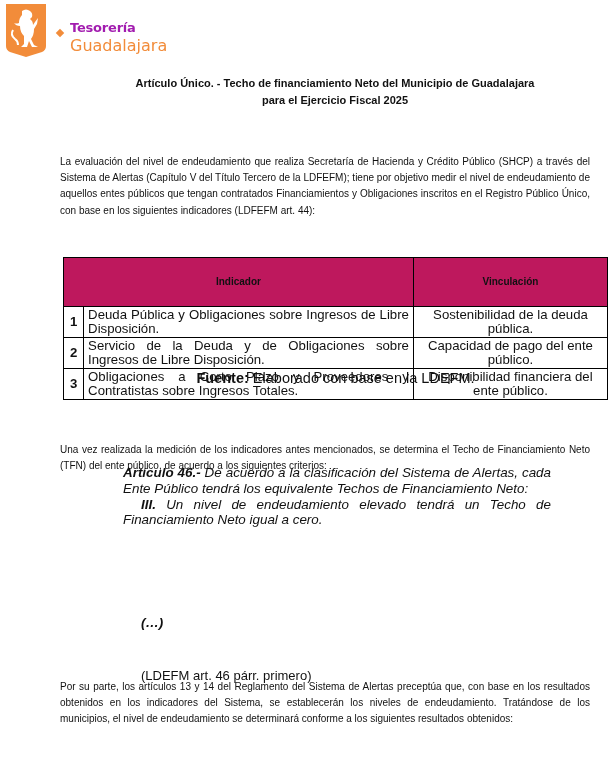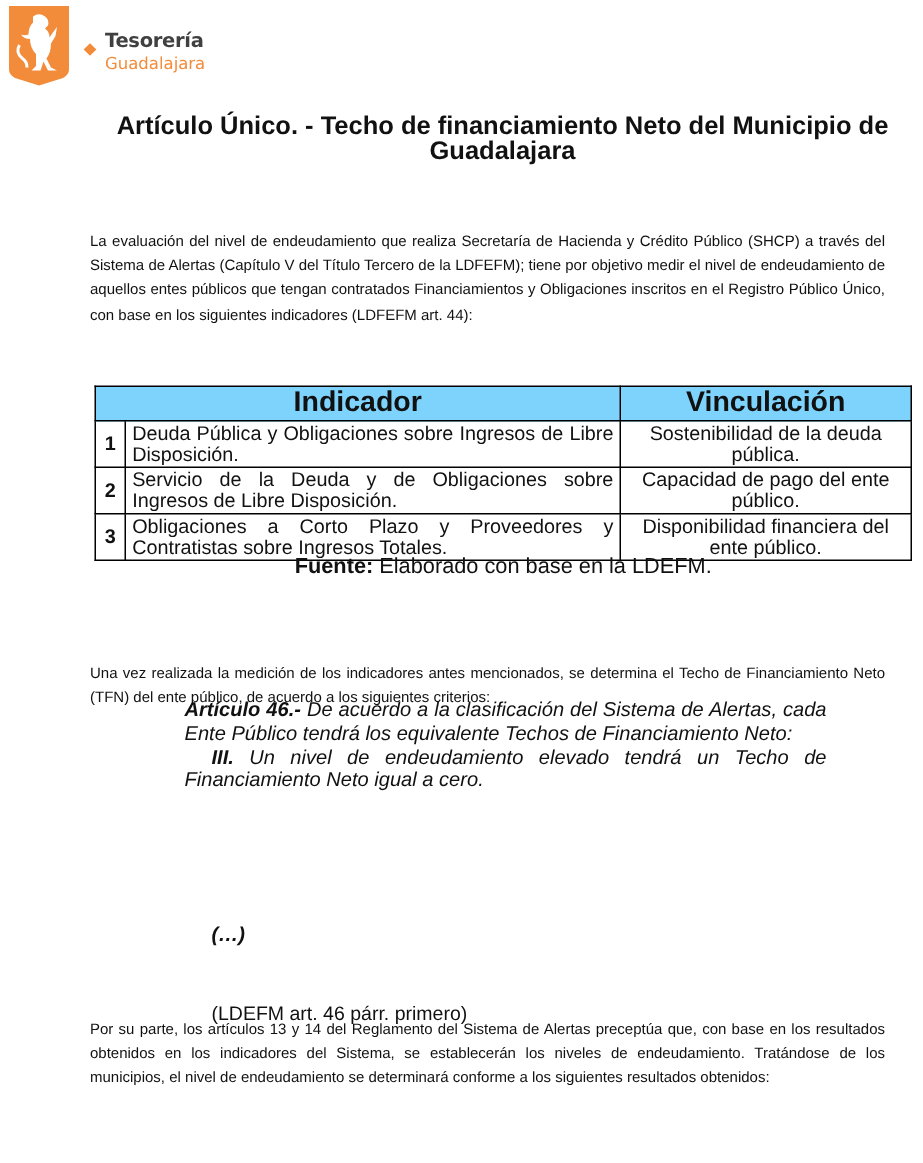--- a/index.html
+++ b/index.html
@@ -9,45 +9,45 @@
     }
     .logo-shield {
       position: absolute; left: 4px; top: 2px; width: 44px; height: 56px;
     }
     .logo-diamond {
       position: absolute; left: 57px; top: 30px; width: 6px; height: 6px;
       background: #f28c3a; transform: rotate(45deg);
     }
     .logo-text-1 {
       position: absolute; left: 70px; top: 20px; font-size: 13px; font-weight: bold;
-      color: #404040; font-family: "DejaVu Sans", sans-serif; letter-spacing: -0.2px;
+      color: #a21caf; font-family: "DejaVu Sans", sans-serif; letter-spacing: -0.2px;
     }
     .logo-text-2 {
-      position: absolute; left: 70px; top: 36px; font-size: 11px;
+      position: absolute; left: 70px; top: 36px; font-size: 16px;
       color: #f28c3a; font-family: "DejaVu Sans", sans-serif;
     }
     .title {
       position: absolute; left: 63px; top: 75px; width: 544px; text-align: center;
-      font-weight: bold; font-size: 17px; line-height: 17px;
+      font-weight: bold; font-size: 11px; line-height: 17px;
     }
     .para {
       position: absolute; left: 60px; width: 530px; text-align: justify;
       font-size: 10px; line-height: 16.2px;
     }
     .p1 { top: 154px; }
     .p2 { top: 402px; margin-top: 40px; }
     .p3 { top: 679px; }
 
     table.ind {
       position: absolute; left: 63px; top: 257px; width: 545px;
       border-collapse: collapse; font-size: 13.2px; line-height: 14px;
     }
     table.ind th {
-      background: #7dd3fc; font-weight: bold; border: 1px solid #000; height: 16px; padding: 3px;
-      font-size: 19px;
+      background: #be185d; font-weight: bold; border: 1px solid #000; height: 16px; padding: 16px;
+      font-size: 10px;
     }
     table.ind td { border: 1px solid #000; padding: 0 4px; height: 30px; vertical-align: middle; }
     table.ind td.num { width: 13px; text-align: center; font-weight: bold; padding: 0 3px; }
     table.ind td.ind-text { text-align: justify; text-align-last: left; width: 319px; }
     table.ind td.vinc { text-align: center; width: 184px; }
 
     .fuente {
       position: absolute; left: 63px; top: 370px; width: 545px; text-align: center;
       font-size: 14.5px;
     }
@@ -75,20 +75,21 @@
     <path d="M18 9 q4 -3 8 0 q3 2 2 6 l-2 2 q3 2 3 6 l2 -3 l3 -4 l-1 6 l-3 5 q0 6 -3 10 l3 6 l4 2 h-6 l-3 -6 l-2 6 h-6 l3 -3 l0 -8 q-4 -4 -4 -10 q-4 0 -6 -3 q2 1 5 0 q0 -5 3 -8 z" fill="#ffffff"></path>
     <path d="M9 28 q-3 5 2 9 q3 2 3 6" stroke="#ffffff" stroke-width="2" fill="none"></path>
   </svg>
 </div>
 <div class="logo-diamond"></div>
 <div class="logo-text-1">Tesorería</div>
 <div class="logo-text-2">Guadalajara</div>
 
 <div class="title">
   <div>Artículo Único. - Techo de financiamiento Neto del Municipio de Guadalajara</div>
+  <div>para el Ejercicio Fiscal 2025</div>
 </div>
 
 <div class="para p1">La evaluación del nivel de endeudamiento que realiza Secretaría de Hacienda y Crédito Público (SHCP) a través del Sistema de Alertas (Capítulo V del Título Tercero de la LDFEFM); tiene por objetivo medir el nivel de endeudamiento de aquellos entes públicos que tengan contratados Financiamientos y Obligaciones inscritos en el Registro Público Único, con base en los siguientes indicadores (LDFEFM art. 44):</div>
 
 <table class="ind">
   <thead>
     <tr>
       <th colspan="2">Indicador</th>
       <th>Vinculación</th>
     </tr>

